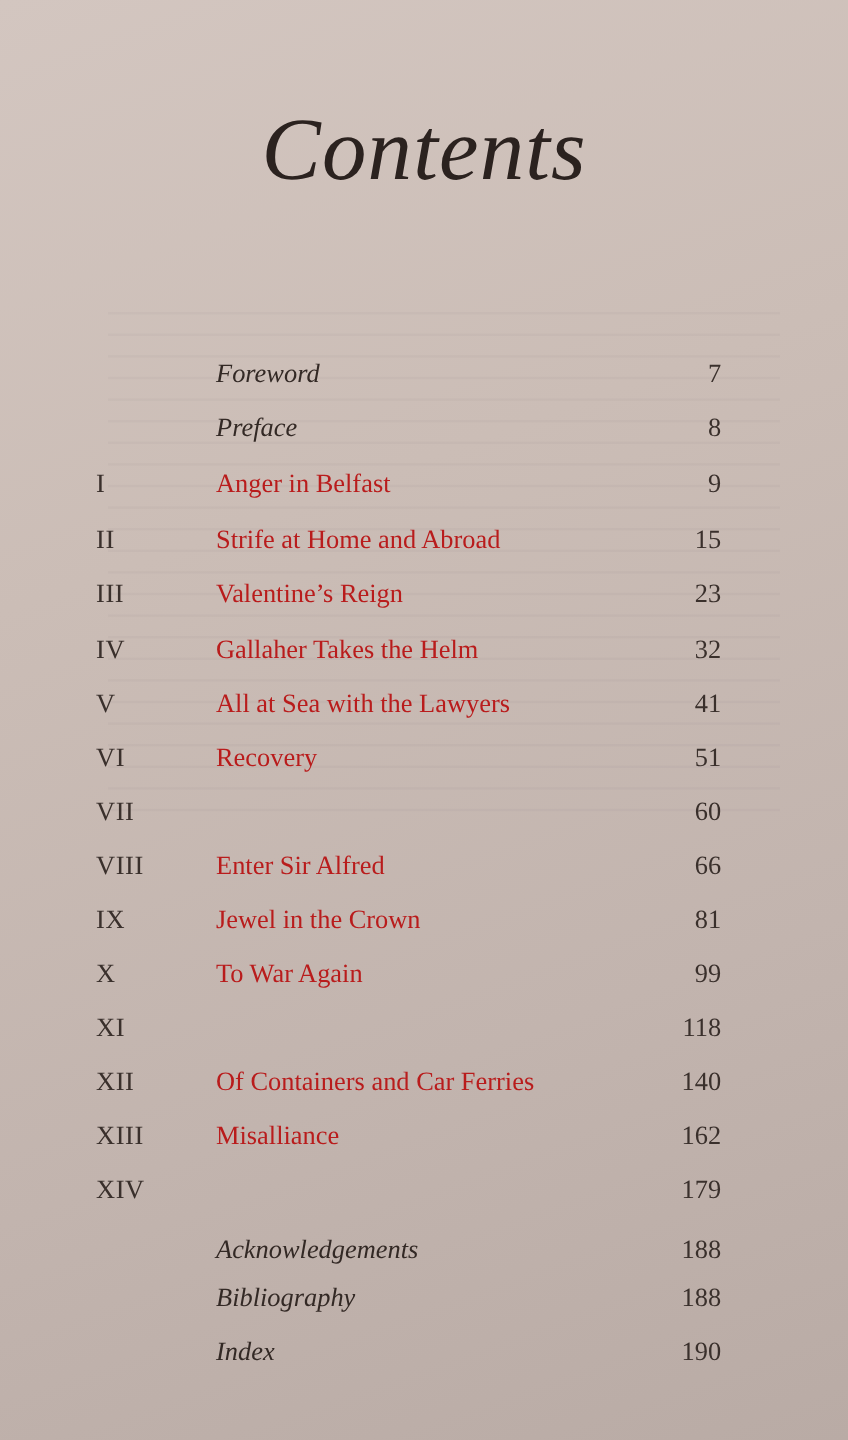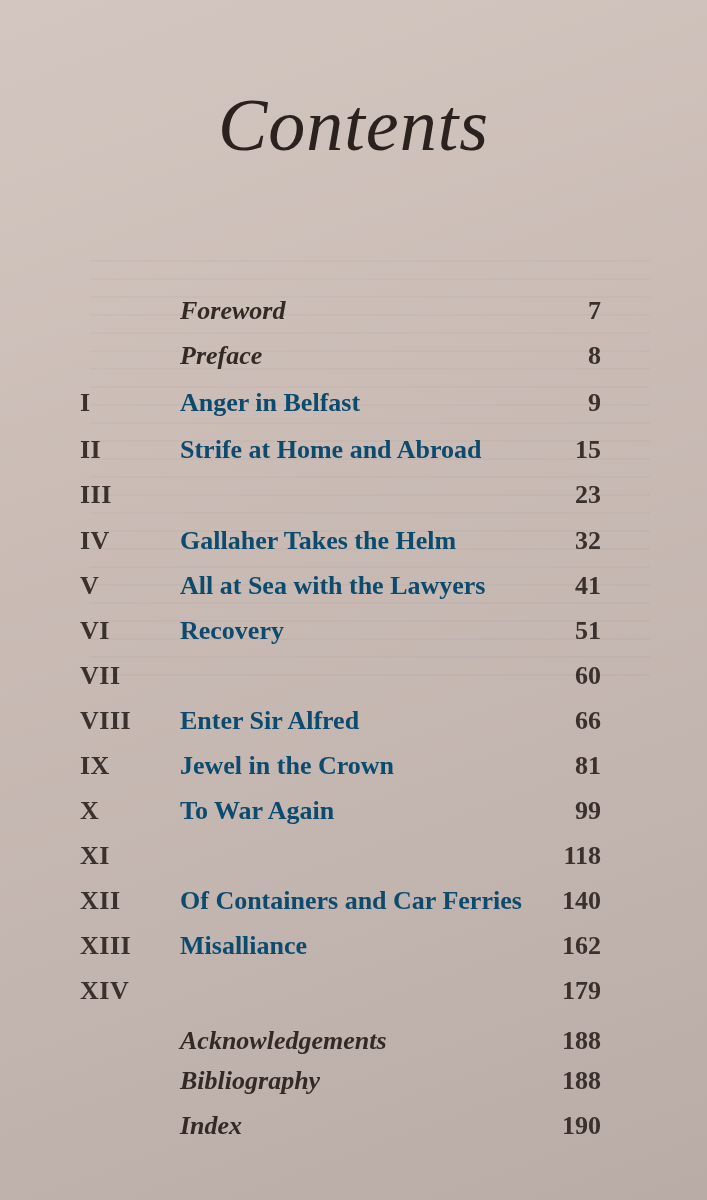--- a/index.html
+++ b/index.html
@@ -61,36 +61,35 @@
     .toc {
       position: absolute;
       left: 0; top: 0;
       width: 707px;
     }
     .row {
       position: absolute;
       left: 0;
       width: 707px;
       height: 30px;
-      font-size: 26px;
+      font-size: 22px;
       line-height: 30px;
-      font-weight: bold;
     }
     .numeral {
       position: absolute;
       left: 80px;
       top: 0;
       color: #3a302c;
       letter-spacing: 0.5px;
     }
     .entry-title {
       position: absolute;
       left: 180px;
       top: 0;
-      color: #0c4a6e;
+      color: #b91c1c;
     }
     .entry-title.italic {
       font-style: italic;
       color: #332925;
     }
     .page-num {
       position: absolute;
       right: 106px;
       top: 0;
       text-align: right;
@@ -154,20 +153,21 @@
     </div>
 
     <div class="row" style="top:435px">
       <span class="numeral">II</span>
       <span class="entry-title">Strife at Home and Abroad</span>
       <span class="page-num">15</span>
     </div>
 
     <div class="row" style="top:480px">
       <span class="numeral">III</span>
+      <span class="entry-title">Valentine’s Reign</span>
       <span class="page-num">23</span>
     </div>
 
     <div class="row" style="top:526px">
       <span class="numeral">IV</span>
       <span class="entry-title">Gallaher Takes the Helm</span>
       <span class="page-num">32</span>
     </div>
 
     <div class="row" style="top:571px">

